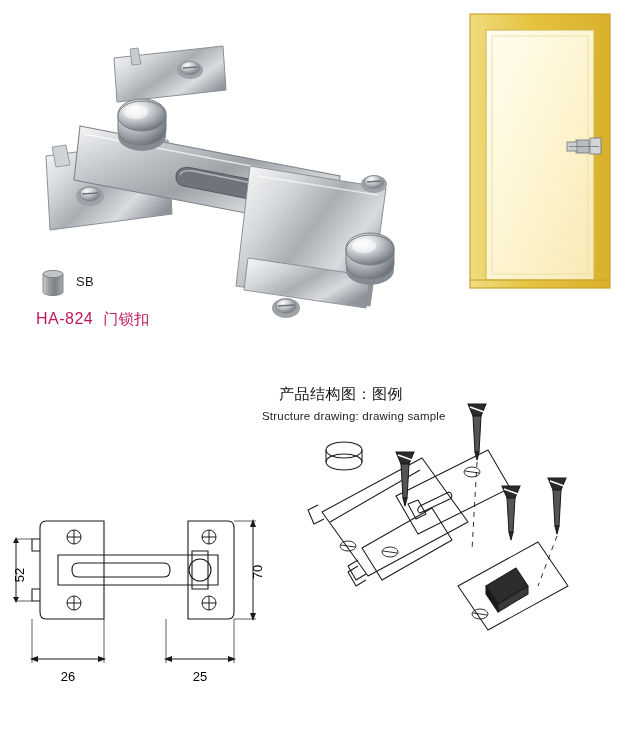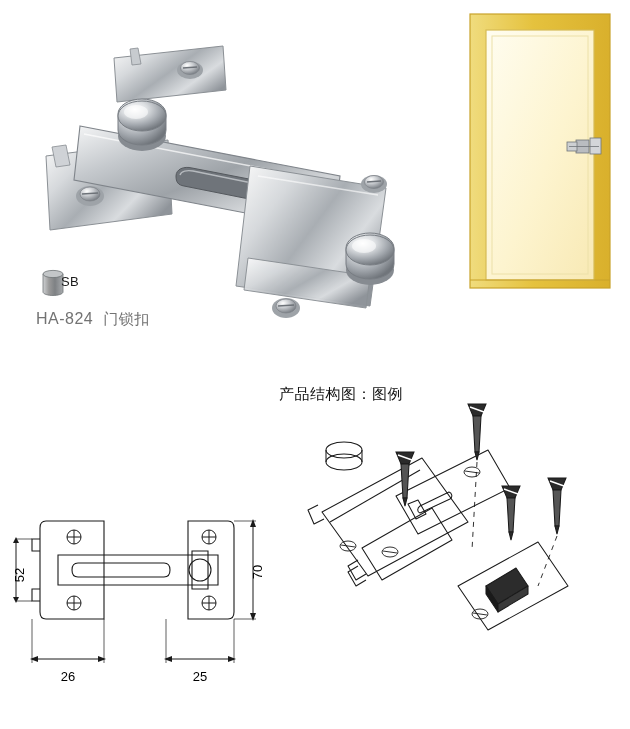--- a/index.html
+++ b/index.html
@@ -31,32 +31,32 @@
   
   #finish-swatch {
     position: absolute;
     left: 40px;
     top: 268px;
     width: 26px;
     height: 30px;
   }
   #finish-label {
     position: absolute;
-    left: 61px;
+    left: 76px;
     top: 274px;
     font-size: 13px;
     color: #1a1a1a;
     letter-spacing: .3px;
   }
   #model-caption {
     position: absolute;
     left: 36px;
     top: 310px;
     font-size: 16px;
-    color: #737373;
+    color: #be185d;
     letter-spacing: .5px;
   }
   #model-caption .cn {
     font-family: "DejaVu Sans", sans-serif;
     margin-left: 10px;
     font-size: 15px;
   }
 
   
   #door-illustration {
@@ -244,20 +244,21 @@
 
     <g>
       <rect x="112" y="132" width="13" height="13" fill="#b9bcc0" stroke="#6f7478" stroke-width=".8"></rect>
       <rect x="126" y="130" width="11" height="16" fill="#d3d6d9" stroke="#6f7478" stroke-width=".8"></rect>
       <rect x="103" y="134" width="10" height="9" fill="#cdd0d3" stroke="#6f7478" stroke-width=".8"></rect>
       <line x1="105" y1="138.5" x2="135" y2="138.5" stroke="#6f7478" stroke-width=".8"></line>
     </g>
   </svg>
 
   <div id="structure-title-cn">产品结构图：图例</div>
+  <div id="structure-title-en">Structure drawing: drawing sample</div>
 
   <svg id="dimension-drawing" viewBox="0 0 280 210" xmlns="http://www.w3.org/2000/svg">
     <g fill="none" stroke="#1a1a1a" stroke-width="1.1">
 
       <path d="M40,26 L98,26 L98,124 L40,124 C36,124 34,121 34,117 L34,33 C34,29 36,26 40,26 Z"></path>
 
       <path d="M34,44 L26,44 L26,56 L34,56"></path>
       <path d="M34,94 L26,94 L26,106 L34,106"></path>
 
       <path d="M182,26 L222,26 C226,26 228,29 228,33 L228,117 C228,121 226,124 222,124 L182,124 Z"></path>

